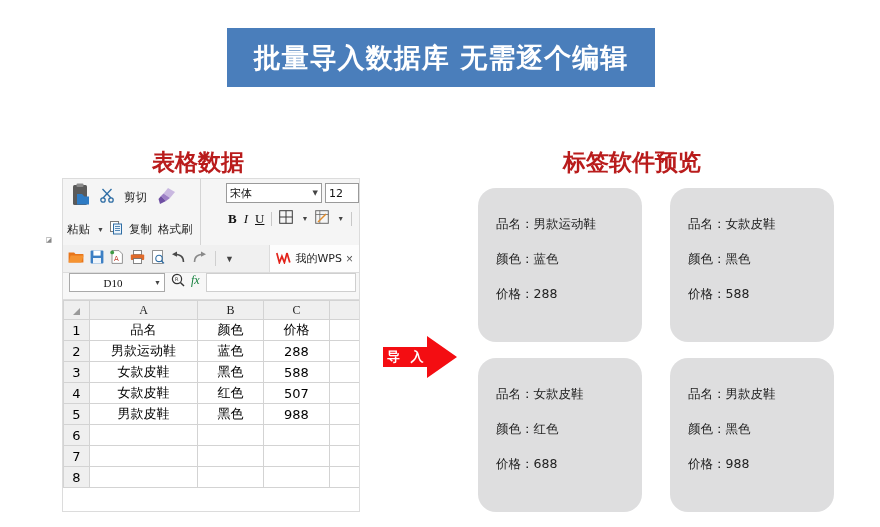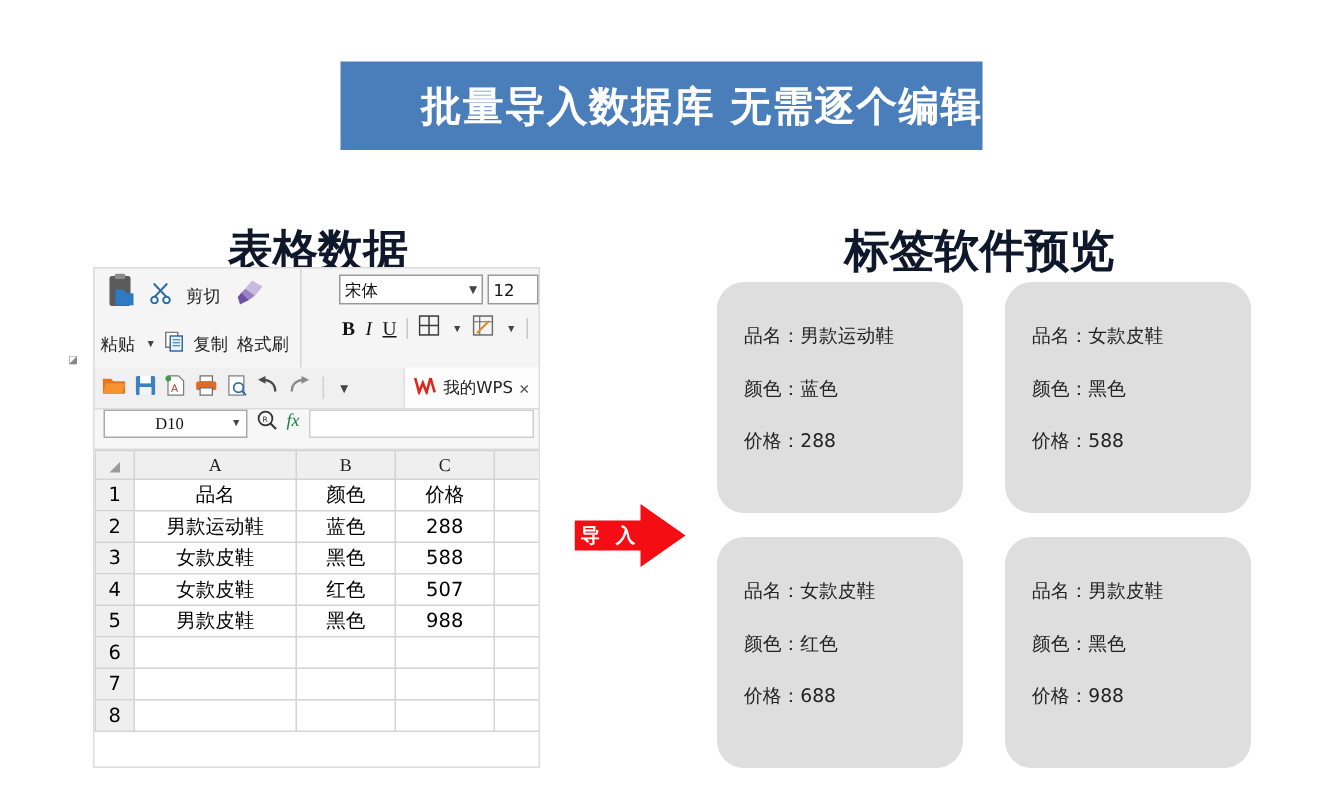--- a/index.html
+++ b/index.html
@@ -4,32 +4,32 @@
 <style>
   html,body{margin:0;padding:0;}
   body{
     width:880px;height:527px;
     background:#ffffff;
     font-family:"Liberation Sans","DejaVu Sans",sans-serif;
     overflow:hidden;position:relative;
   }
   
   .banner{
-    position:absolute;left:227px;top:41px;width:428px;height:59px;
+    position:absolute;left:227px;top:28px;width:428px;height:59px;
     background:#4a7ebb;
-    display:flex;align-items:center;justify-content:flex-end;
+    display:flex;align-items:center;justify-content:center;
   }
   .banner-text{
     color:#ffffff;font-size:27px;font-weight:bold;letter-spacing:1px;
     font-family:"DejaVu Sans","Liberation Sans",sans-serif;
     white-space:nowrap;
   }
   
   .sec-head{
-    position:absolute;color:#0f172a;font-size:30px;font-weight:bold;
+    position:absolute;color:#b91c1c;font-size:23px;font-weight:bold;
     font-family:"DejaVu Sans","Liberation Sans",sans-serif;white-space:nowrap;
   }
   #head-left{left:152px;top:147px;}
   #head-right{left:563px;top:147px;}
 
   
   .sheet{
     position:absolute;left:62px;top:178px;width:298px;height:420px;
     background:#ffffff;
   }

